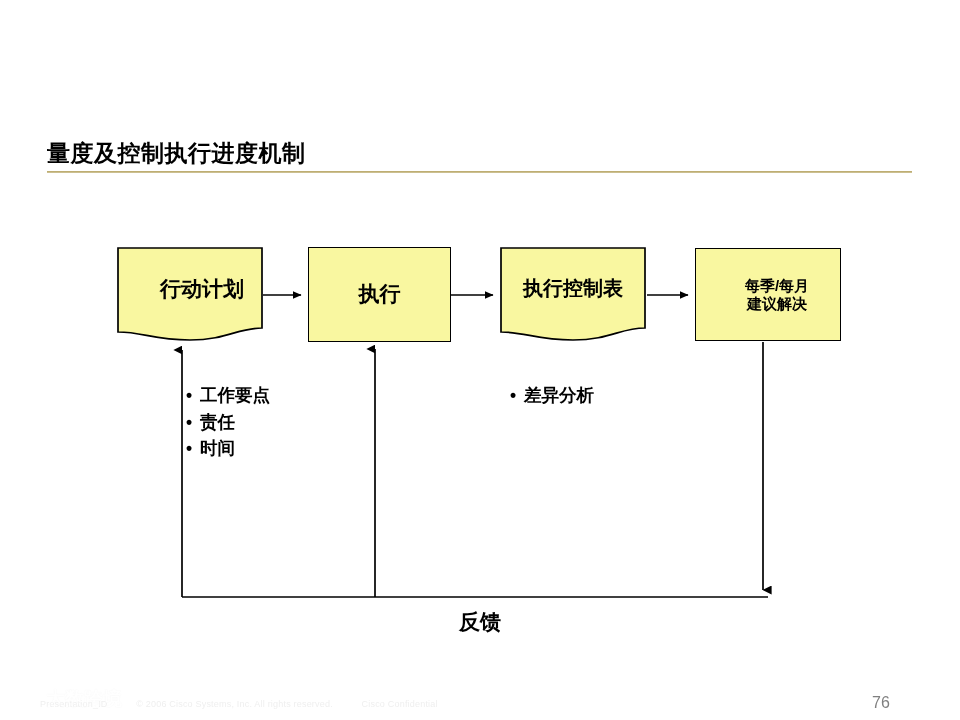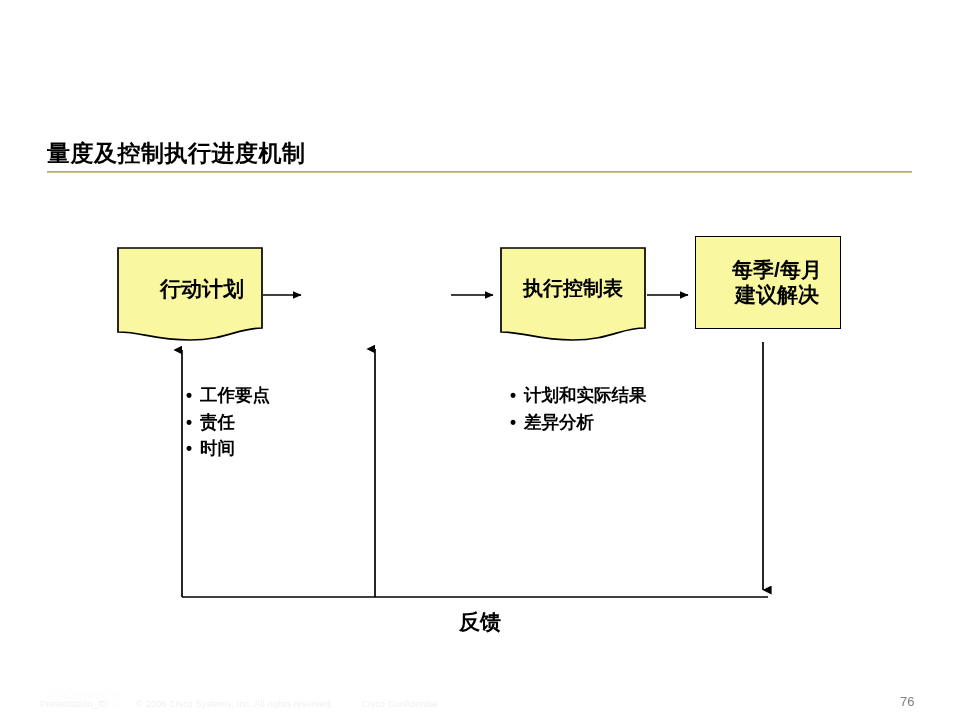--- a/index.html
+++ b/index.html
@@ -84,21 +84,21 @@
   .pbox .ptext {
     position: relative;
     z-index: 2;
   }
 
   #box-plan   { left: 117px; top: 247px; width: 146px; height: 94px; font-size: 21px; padding-left: 24px; }
   #box-plan .ptext { margin-top: -9px; }
   #box-exec   { left: 308px; top: 247px; width: 143px; height: 95px; font-size: 21px; }
   #box-ctrl   { left: 500px; top: 247px; width: 146px; height: 94px; font-size: 20px; }
   #box-ctrl .ptext { margin-top: -10px; }
-  #box-review { left: 695px; top: 236px; width: 146px; height: 93px; font-size: 21px; padding-left: 18px; }
+  #box-review { left: 695px; top: 248px; width: 146px; height: 93px; font-size: 15px; padding-left: 18px; }
 
   
   .bullets {
     position: absolute;
     font-size: 17.5px;
     font-weight: bold;
     color: #000000;
     line-height: 1.52;
     z-index: 3;
     white-space: nowrap;
@@ -131,23 +131,23 @@
     left: 40px;
     top: 699px;
     font-size: 9px;
     color: #efefef;
     white-space: nowrap;
     letter-spacing: 0.2px;
   }
   #footer-text .seg { margin-right: 26px; }
   #page-number {
     position: absolute;
-    left: 900px;
+    left: 872px;
     top: 694px;
-    font-size: 13px;
+    font-size: 16px;
     color: #808080;
   }
 
   
   #watermark {
     position: absolute;
     left: 6px;
     top: 683px;
     width: 124px;
     height: 30px;
@@ -212,20 +212,23 @@
     </g>
   </svg>
 
   <div class="pbox doc" id="box-plan">
     <svg class="doc-svg" viewBox="0 0 146 94" preserveAspectRatio="none">
       <path d="M1,1 L145,1 L145,81 C120,81 110,93 73,93 C36,93 26,85 1,85 Z" fill="#f9f7a0" stroke="#000000" stroke-width="1.7" vector-effect="non-scaling-stroke"></path>
     </svg>
     <span class="ptext">行动计划</span>
   </div>
 
+  <div class="pbox rect" id="box-exec">
+    <span class="ptext">执行</span>
+  </div>
 
   <div class="pbox doc" id="box-ctrl">
     <svg class="doc-svg" viewBox="0 0 146 94" preserveAspectRatio="none">
       <path d="M1,1 L145,1 L145,81 C120,81 110,93 73,93 C36,93 26,85 1,85 Z" fill="#f9f7a0" stroke="#000000" stroke-width="1.7" vector-effect="non-scaling-stroke"></path>
     </svg>
     <span class="ptext">执行控制表</span>
   </div>
 
   <div class="pbox rect" id="box-review">
     <span class="ptext">
@@ -234,21 +237,20 @@
     </span>
   </div>
 
   <div class="bullets" id="bullets-left">
     <span class="bitem"><span class="bdot">•</span><span>工作要点</span></span>
     <span class="bitem"><span class="bdot">•</span><span>责任</span></span>
     <span class="bitem"><span class="bdot">•</span><span>时间</span></span>
   </div>
 
   <div class="bullets" id="bullets-right">
-    <span class="bitem"><span class="bdot">•</span><span>计划和实际结果</span></span>
     <span class="bitem"><span class="bdot">•</span><span>差异分析</span></span>
   </div>
 
   <div id="feedback-label">反馈</div>
 
   <div id="footer-text">
     <span class="seg">Presentation_ID</span>
     <span class="seg">© 2006 Cisco Systems, Inc. All rights reserved.</span>
     <span class="seg">Cisco Confidential</span>
   </div>

